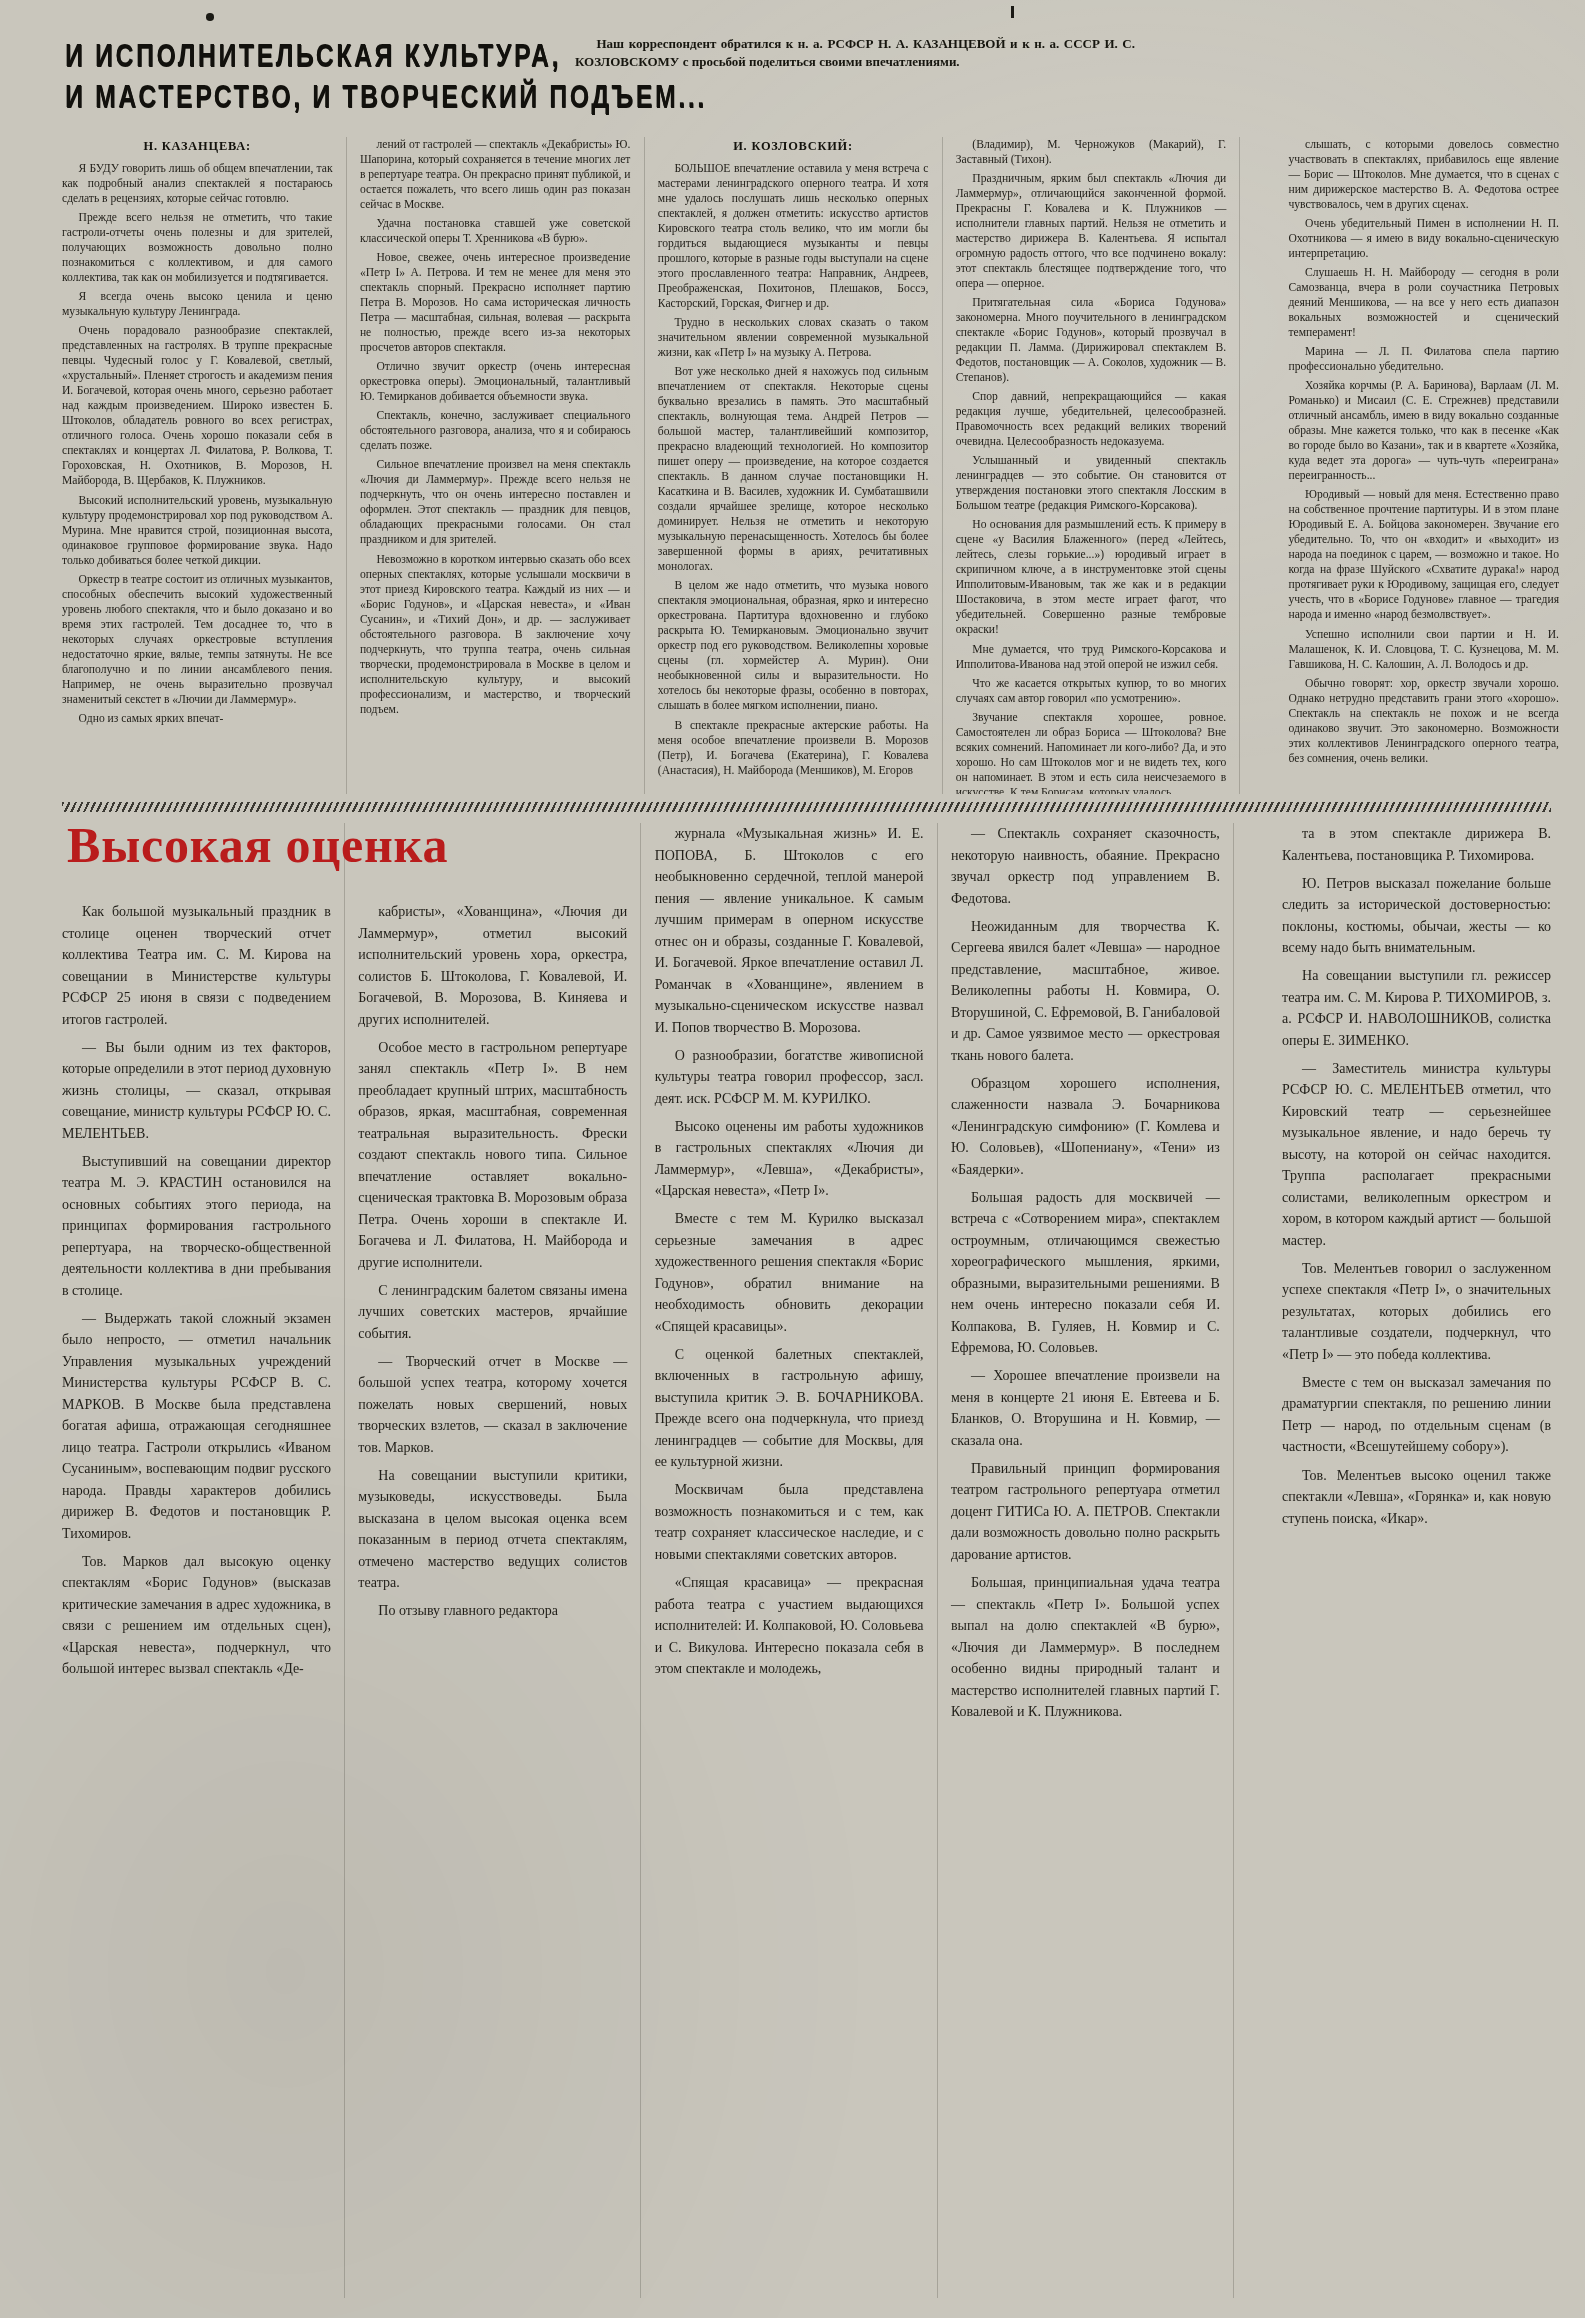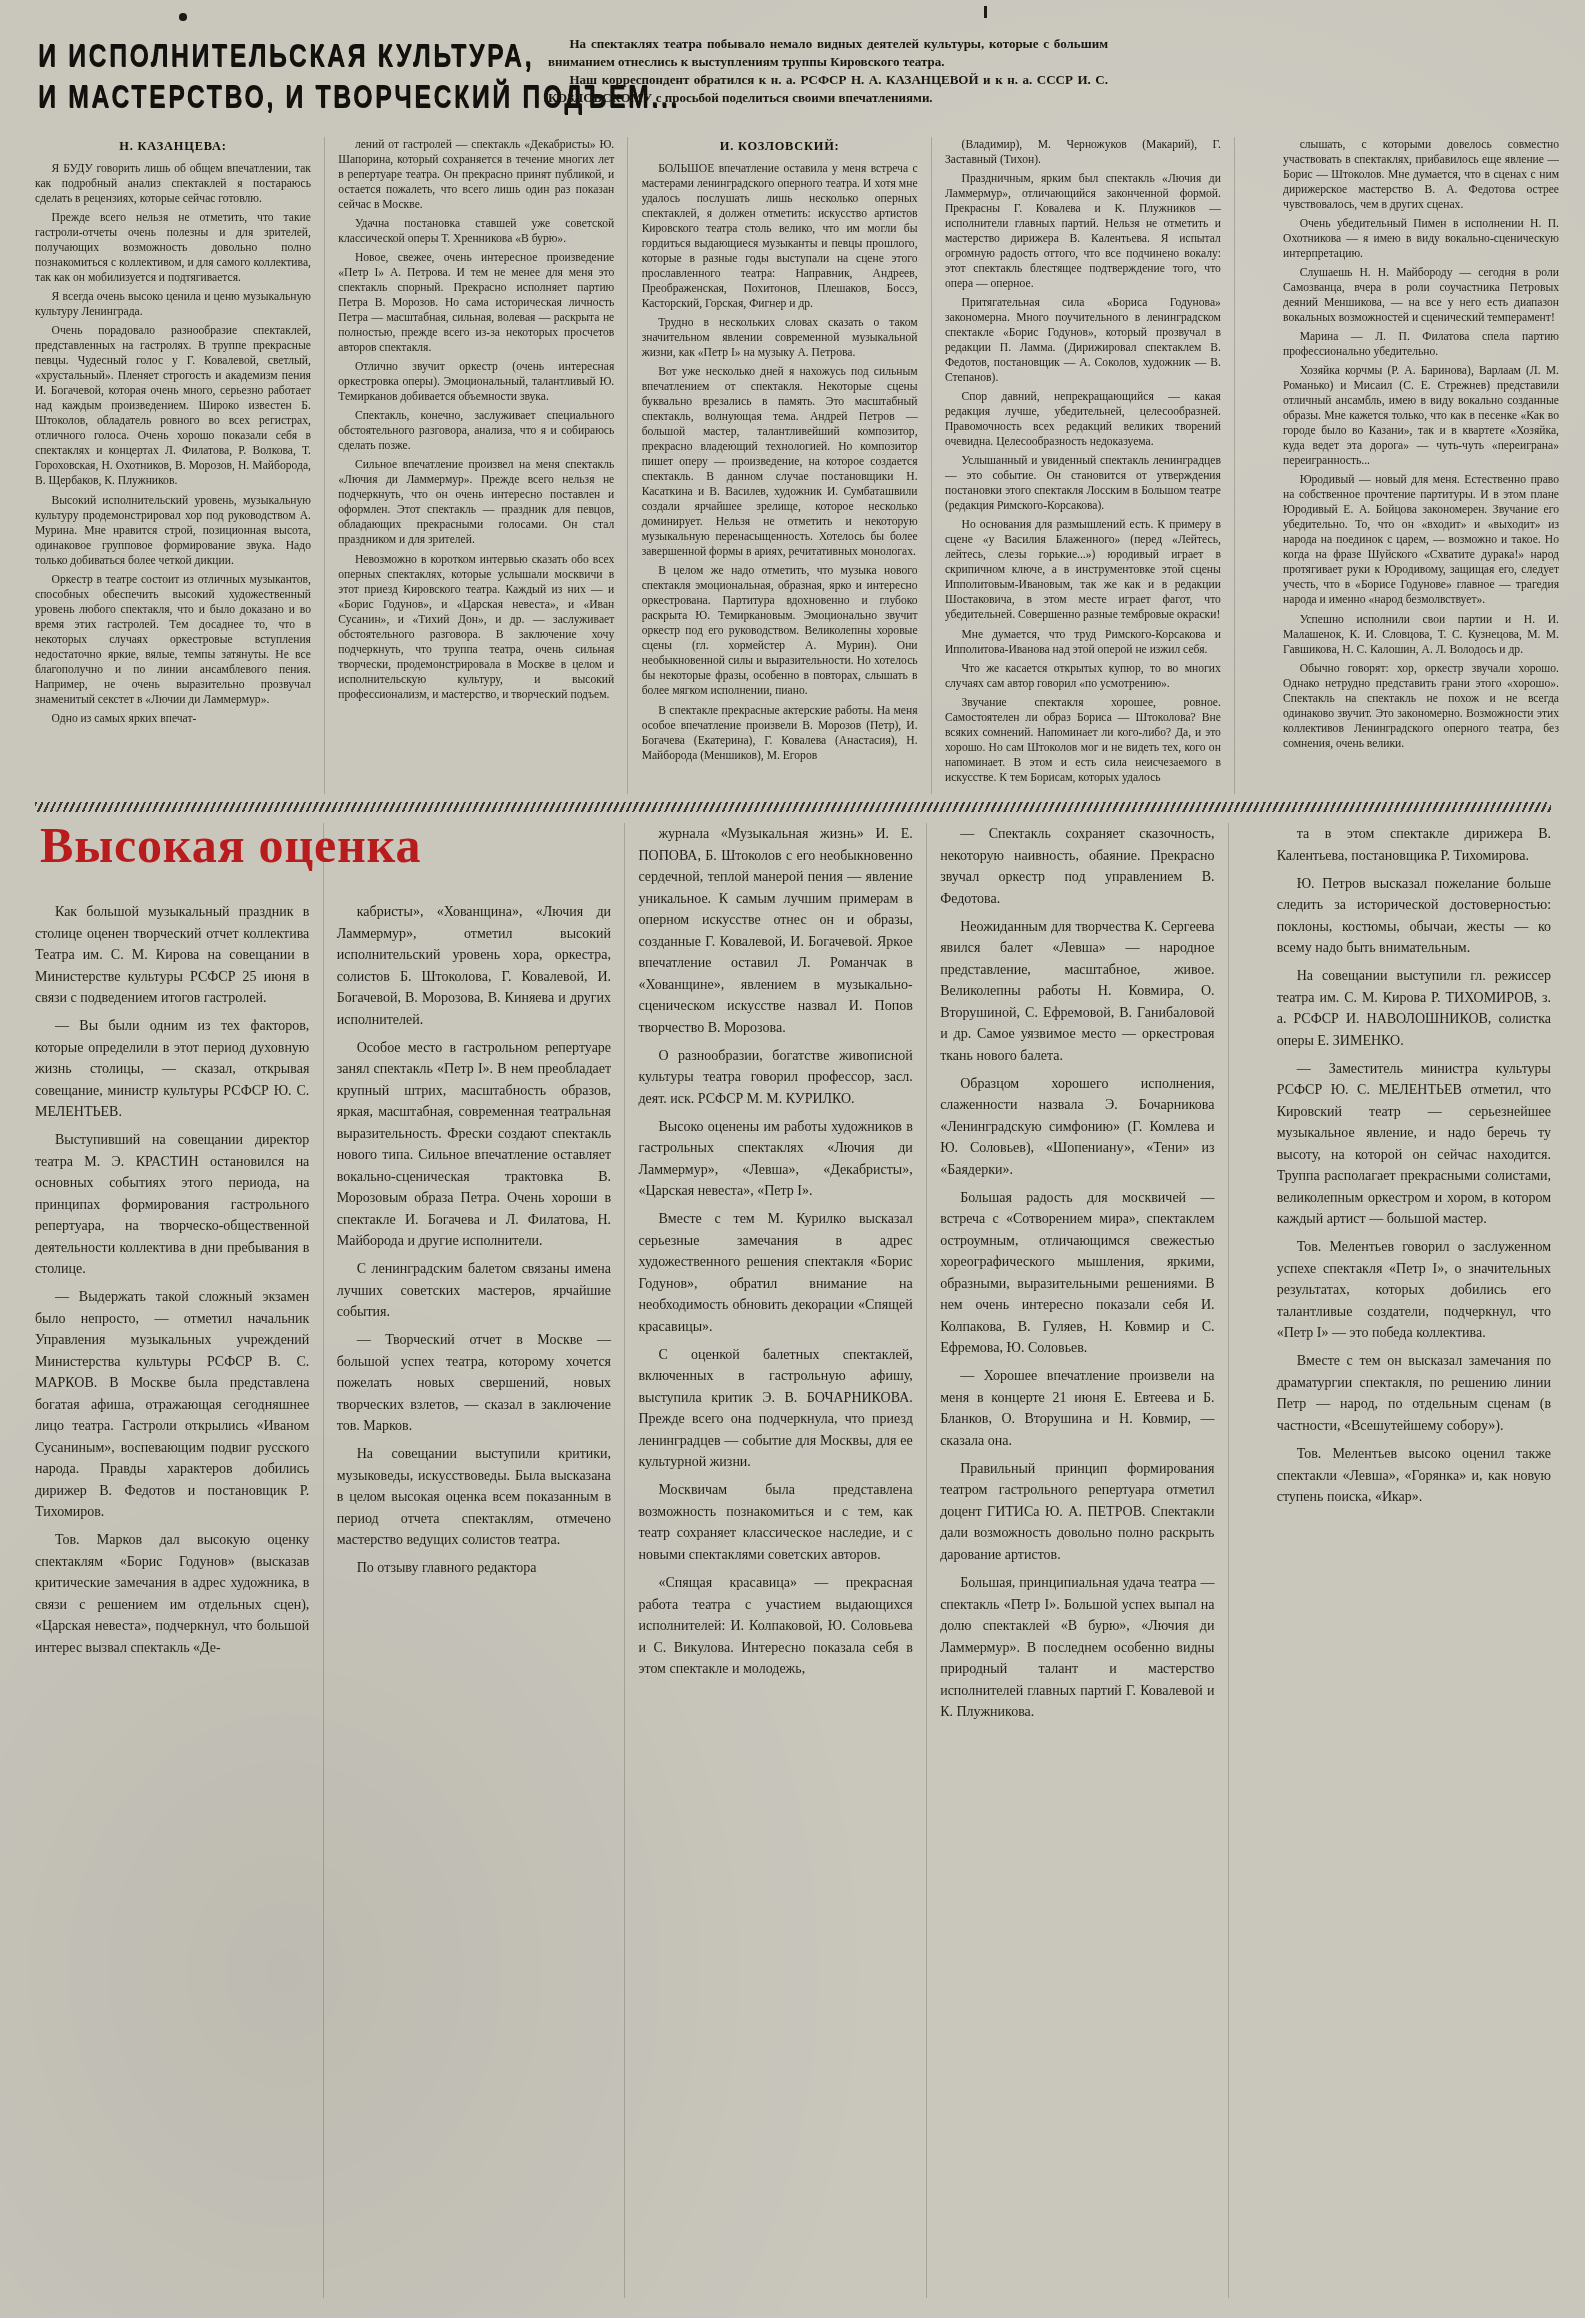--- a/index.html
+++ b/index.html
@@ -6,21 +6,21 @@
   html,body{margin:0;padding:0;}
   body{
     width:1586px;height:2319px;position:relative;overflow:hidden;
     background:
       radial-gradient(1077px 745px at 72% 14%, rgba(255,255,255,0.10), transparent 60%),
       radial-gradient(911px 1077px at 18% 85%, rgba(0,0,0,0.06), transparent 65%),
       #c9c6bc;
     font-family:"Liberation Serif", serif;
     color:#201e18;
   }
-  .page{position:absolute;inset:0;}
+  .page{position:absolute;inset:0;margin-left:27px;}
   .reg-dot{position:absolute;left:179px;top:13.2px;width:7.5px;height:7.5px;border-radius:50%;background:#1b1a15;}
   .reg-tick{position:absolute;left:984px;top:5.8px;width:2.5px;height:12.4px;background:#1b1a15;}
 
   .headline{position:absolute;left:38px;top:36px;z-index:3;}
   .headline .hl{
     font-family:"Liberation Sans", sans-serif;font-weight:700;font-size:31px;
     letter-spacing:3.3px;line-height:1.32;color:#12110d;white-space:nowrap;
     transform:scaleX(0.8);transform-origin:left center;
     text-shadow:0.5px 0.5px 0 #12110d;
   }
@@ -70,21 +70,20 @@
   <div class="reg-dot"></div>
   <div class="reg-tick"></div>
 
   <div class="headline">
     <div class="hl">И  ИСПОЛНИТЕЛЬСКАЯ  КУЛЬТУРА,</div>
     <div class="hl">И  МАСТЕРСТВО,  И  ТВОРЧЕСКИЙ  ПОДЪЕМ...</div>
   </div>
 
   <div class="lede">
 
-  <p>На спектаклях театра побывало немало видных деятелей культуры, которые с большим вниманием отнеслись к выступлениям труппы Кировского театра.</p>
       <p>Наш корреспондент обратился к н. а. РСФСР Н. А. КАЗАНЦЕВОЙ и к н. а. СССР И. С. КОЗЛОВСКОМУ с просьбой поделиться своими впечатлениями.</p>
     </div>
 
   <section class="a1 cols">
     <div class="col">
 
     <p class="byline">Н. КАЗАНЦЕВА:</p>
         <p class="p">Я БУДУ говорить лишь об общем впечатлении, так как подробный анализ спектаклей я постараюсь сделать в рецензиях, которые сейчас готовлю.</p>
         <p class="p">Прежде всего нельзя не отметить, что такие гастроли-отчеты очень полезны и для зрителей, получающих возможность довольно полно познакомиться с коллективом, и для самого коллектива, так как он мобилизуется и подтягивается.</p>
         <p class="p">Я всегда очень высоко ценила и ценю музыкальную культуру Ленинграда.</p>

